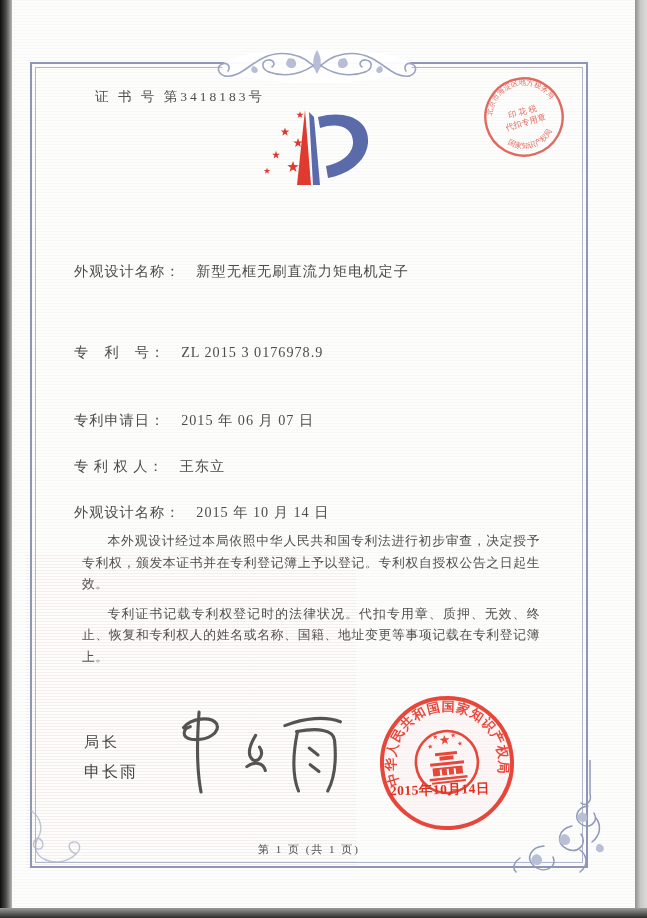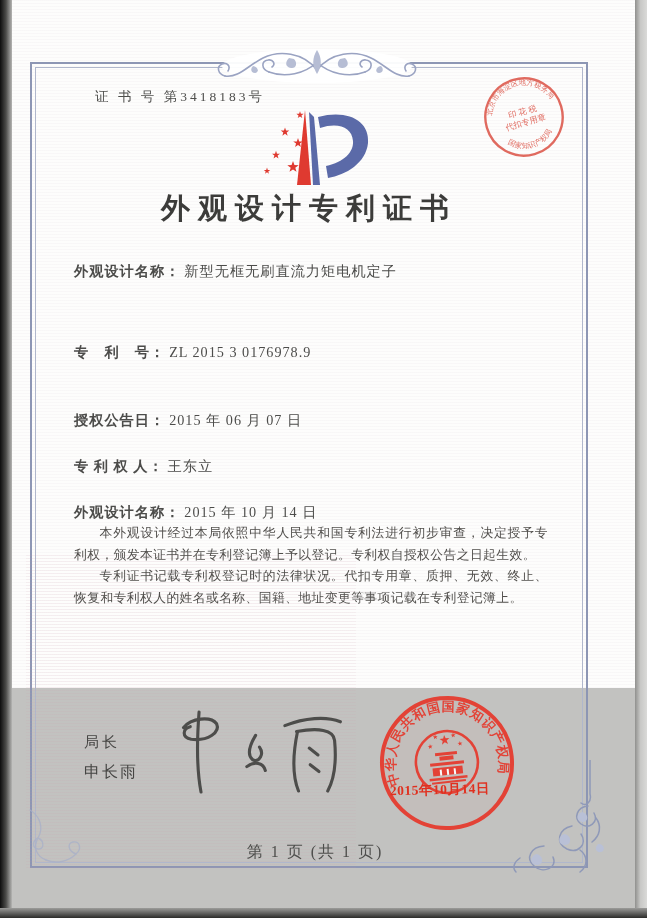--- a/index.html
+++ b/index.html
@@ -10,21 +10,21 @@
   }
   .photo-edge{position:absolute;pointer-events:none;z-index:40;}
   .edge-left{left:0;top:0;width:12px;height:100%;
     background:linear-gradient(90deg,#0d0d0d 0%,#4c4c4a 50%,#b5b5b3 100%);}
   .edge-right{right:0;top:0;width:12px;height:100%;
     background:linear-gradient(90deg,#90908e 0%,#c8c8c6 45%,#dadad8 100%);}
   .edge-bottom{left:0;bottom:0;width:100%;height:10px;
     background:linear-gradient(180deg,#9b9b99 0%,#2c2c2a 100%);}
 
   .page{
-    position:absolute;left:12px;top:0;width:623px;height:688px;
+    position:absolute;left:12px;top:0;width:623px;height:908px;
     background:#fdfdfc;z-index:1;
   }
   
   .texture{
     position:absolute;left:0;top:0;width:100%;height:100%;
     background:repeating-linear-gradient(180deg,rgba(150,120,150,0.045) 0 1px,rgba(255,255,255,0) 1px 3px);
     pointer-events:none;
   }
   .texture-strong{
     position:absolute;left:14px;top:555px;width:330px;height:315px;
@@ -47,45 +47,45 @@
   }
 
   .logo{position:absolute;left:240px;top:105px;width:130px;height:86px;}
 
   .title{
     position:absolute;left:18px;top:189px;width:558px;text-align:center;
     font-size:29px;font-weight:bold;letter-spacing:8px;color:#3c3c3a;
   }
 
   .field{position:absolute;left:62px;font-size:14.2px;color:#4c4c4a;letter-spacing:1px;white-space:nowrap;}
-  .field .lab{margin-right:4px;font-weight:bold;}
+  .field .lab{margin-right:16px;}
   .f0{top:262px}.f1{top:313px}.f2{top:343px}.f3{top:411px}.f4{top:457px}.f5{top:503px}
 
   .body-text{
     position:absolute;left:62px;top:523px;width:474px;
     font-size:12.8px;line-height:21.6px;color:#514f4c;
     text-align:justify;letter-spacing:0.4px;
   }
-  .body-text p{margin:0;text-indent:2em;}
+  .body-text p{margin:8px;text-indent:2em;}
 
   .director-title{position:absolute;left:72px;top:733px;font-size:15px;letter-spacing:3px;color:#454543;}
   .director-name{position:absolute;left:72px;top:762px;font-size:16px;letter-spacing:2px;color:#454543;}
   .signature{position:absolute;left:150px;top:698px;width:195px;height:108px;}
 
   .seal{position:absolute;left:360px;top:688px;width:150px;height:150px;}
   .seal-date{
     position:absolute;left:378px;top:781px;
     font-size:13.5px;font-weight:bold;color:#e0301f;letter-spacing:0.5px;
     transform:rotate(-1.5deg);white-space:nowrap;
   }
   .tax-stamp{position:absolute;left:466px;top:71px;width:92px;height:92px;}
 
   .footer{
-    position:absolute;left:24px;top:842px;width:558px;text-align:center;
-    font-size:16px;letter-spacing:2px;color:#4e4e4c;
+    position:absolute;left:18px;top:842px;width:558px;text-align:center;
+    font-size:11px;letter-spacing:2px;color:#4e4e4c;
   }
 
   .orn-top{position:absolute;left:193px;top:40px;width:225px;height:52px;}
   .orn-br{position:absolute;left:498px;top:760px;width:102px;height:114px;}
   .orn-bl{position:absolute;left:14px;top:800px;width:72px;height:72px;opacity:.75;}
 </style>
 </head>
 <body>
 
 <div class="page">
@@ -160,30 +160,29 @@
     <path d="M66,12 C96,4 118,16 116,38 C114,58 94,70 76,73 L74,61 C92,57 102,47 101,36 C100,22 86,17 68,23 Z" fill="#5b6aa8"></path>
 
     <use href="#star" transform="translate(48,10) scale(0.38)" fill="#df3a30"></use>
     <use href="#star" transform="translate(33,27) scale(0.45)" fill="#df3a30"></use>
     <use href="#star" transform="translate(46,38) scale(0.50)" fill="#df3a30"></use>
     <use href="#star" transform="translate(24,50) scale(0.42)" fill="#df3a30"></use>
     <use href="#star" transform="translate(41,62) scale(0.60)" fill="#df3a30"></use>
     <use href="#star" transform="translate(15,66) scale(0.34)" fill="#df3a30"></use>
   </svg>
 
-  <div class="title">外观设计专利证书</div>
 
   <div class="field f0">
     <span class="lab">外观设计名称：</span><span>新型无框无刷直流力矩电机定子</span>
   </div>
   <div class="field f2">
     <span class="lab">专　利　号：</span><span>ZL 2015 3 0176978.9</span>
   </div>
   <div class="field f3">
-    <span class="lab">授权公告日：</span><span>2015 年 06 月 07 日</span>
+    <span class="lab">专利申请日：</span><span>2015 年 06 月 07 日</span>
   </div>
   <div class="field f4">
     <span class="lab">专 利 权 人：</span><span>王东立</span>
   </div>
   <div class="field f5">
     <span class="lab">外观设计名称：</span><span>2015 年 10 月 14 日</span>
   </div>
 
   <div class="body-text">
     <p>本外观设计经过本局依照中华人民共和国专利法进行初步审查，决定授予专利权，颁发本证书并在专利登记簿上予以登记。专利权自授权公告之日起生效。</p>

